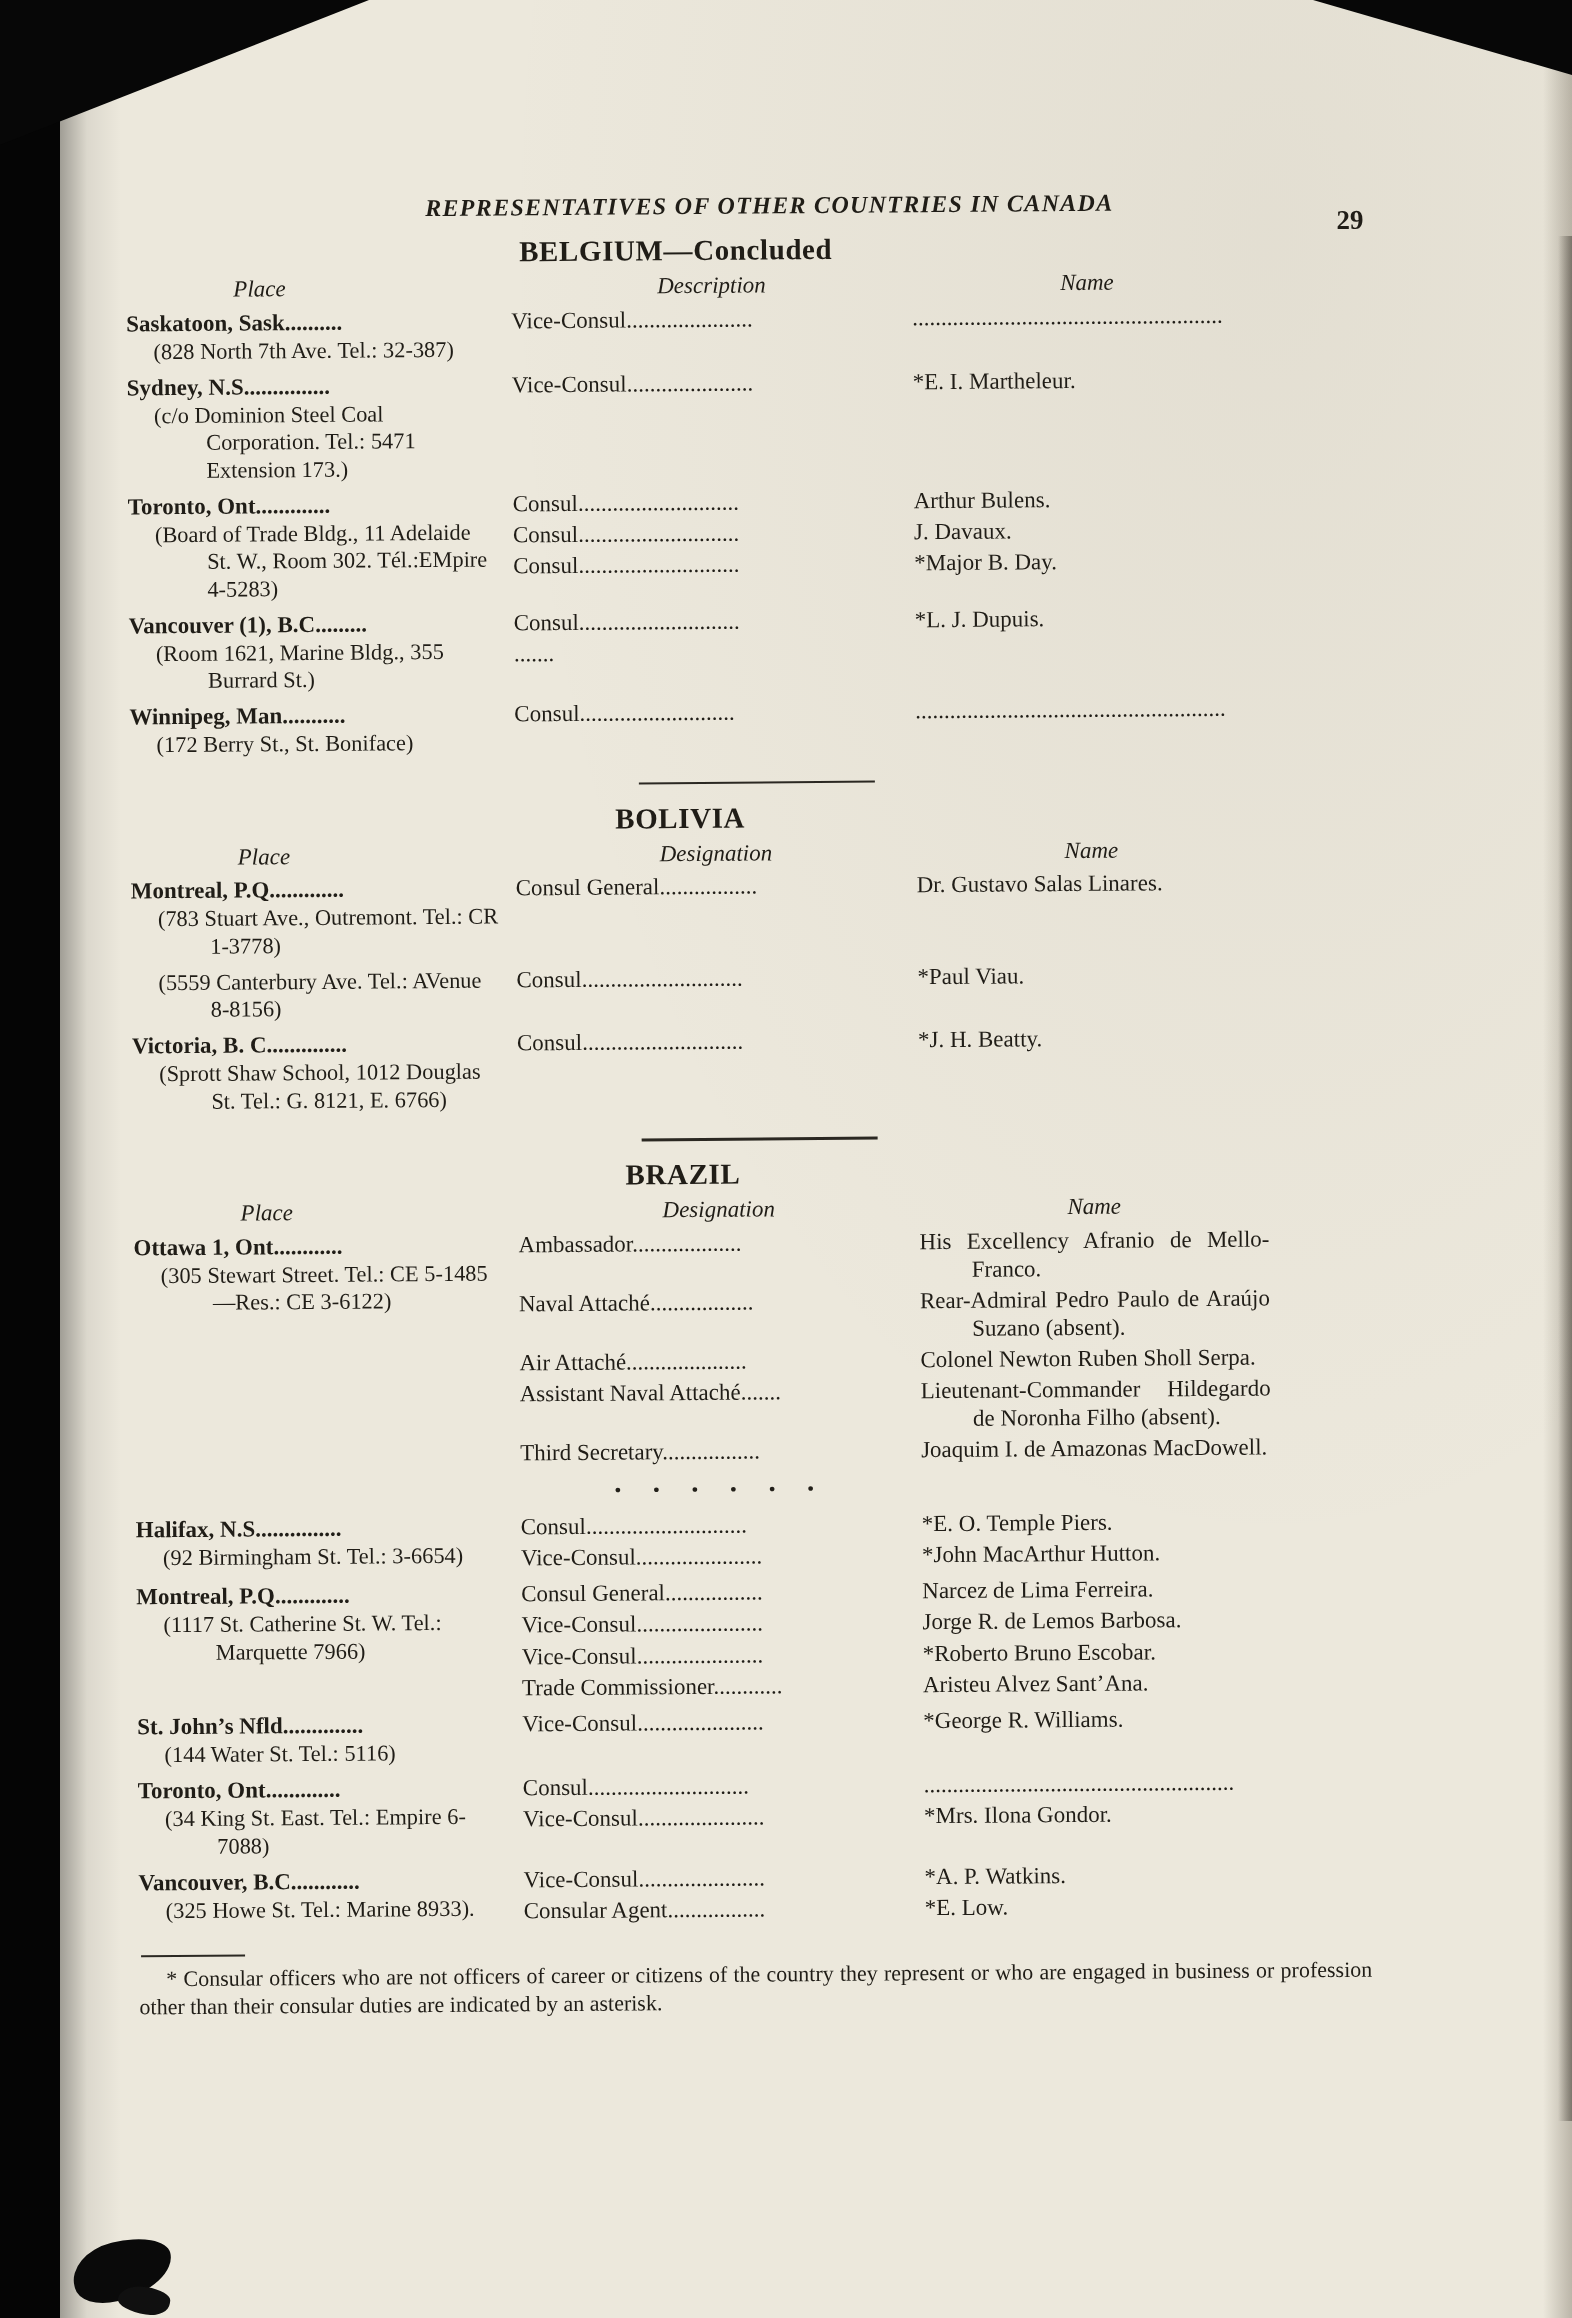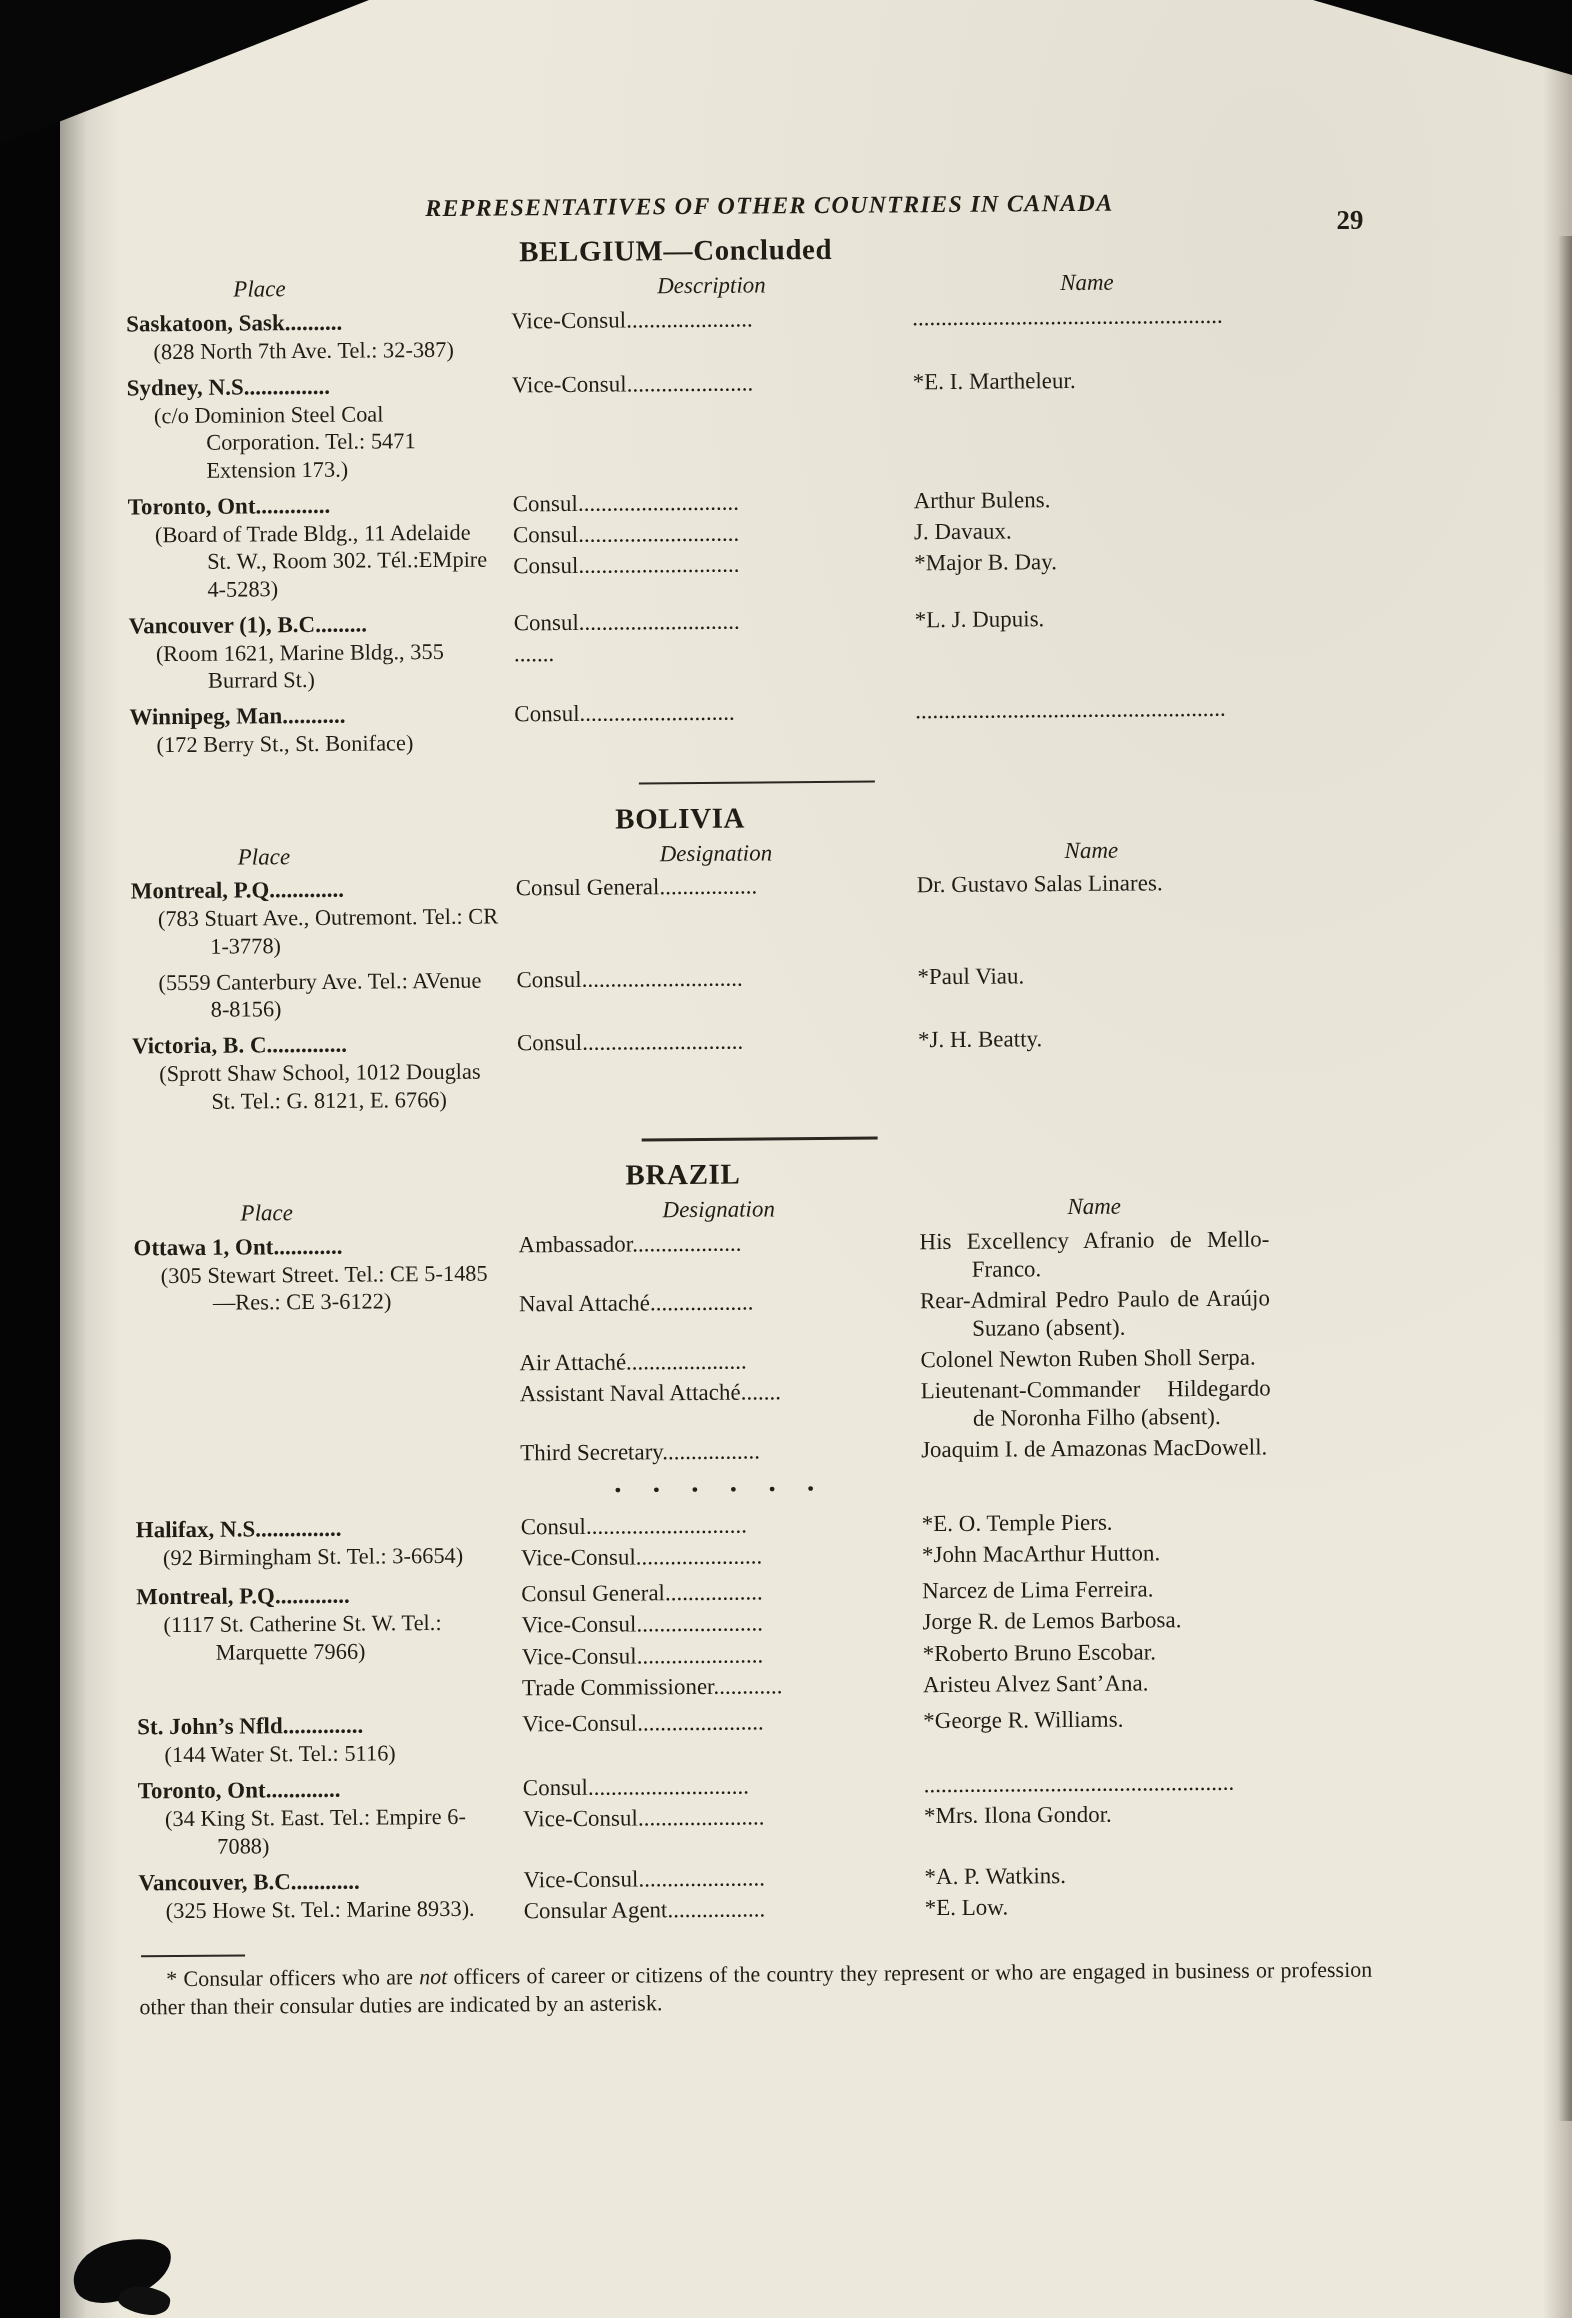--- a/index.html
+++ b/index.html
@@ -63,21 +63,21 @@
   .pair + .pair { margin-top:3.1px; }
   .desig { flex:0 0 401px; font-size:23px; line-height:28px; overflow:hidden; white-space:nowrap; }
   .nm    { flex:0 0 350px; font-size:23px; line-height:28px; text-align:justify;
            padding-left:52px; text-indent:-52px; }
 
   .bullet-sep { width:401px; margin:12.6px 0 11px 385px; text-align:center;
     font-size:19.6px; letter-spacing:13.4px; color:#23201a; }
 
   .footnote-rule { width:104px; height:2.4px; background:#2b2822; margin:27px 0 7.9px 1.6px; }
   .footnote { width:1233px; font-size:22px; line-height:27.5px; text-align:justify; text-indent:27px; }
-  .footnote .em { font-style:italic; }
+  .footnote .em { }
 </style>
 </head>
 <body>
 
 <div class="sheet"></div>
 <div class="smudge-r"></div>
 <div class="binding-strip"></div>
 <div class="corner-tl"></div>
 <div class="corner-tr"></div>
 <div class="blob-bl"></div>

